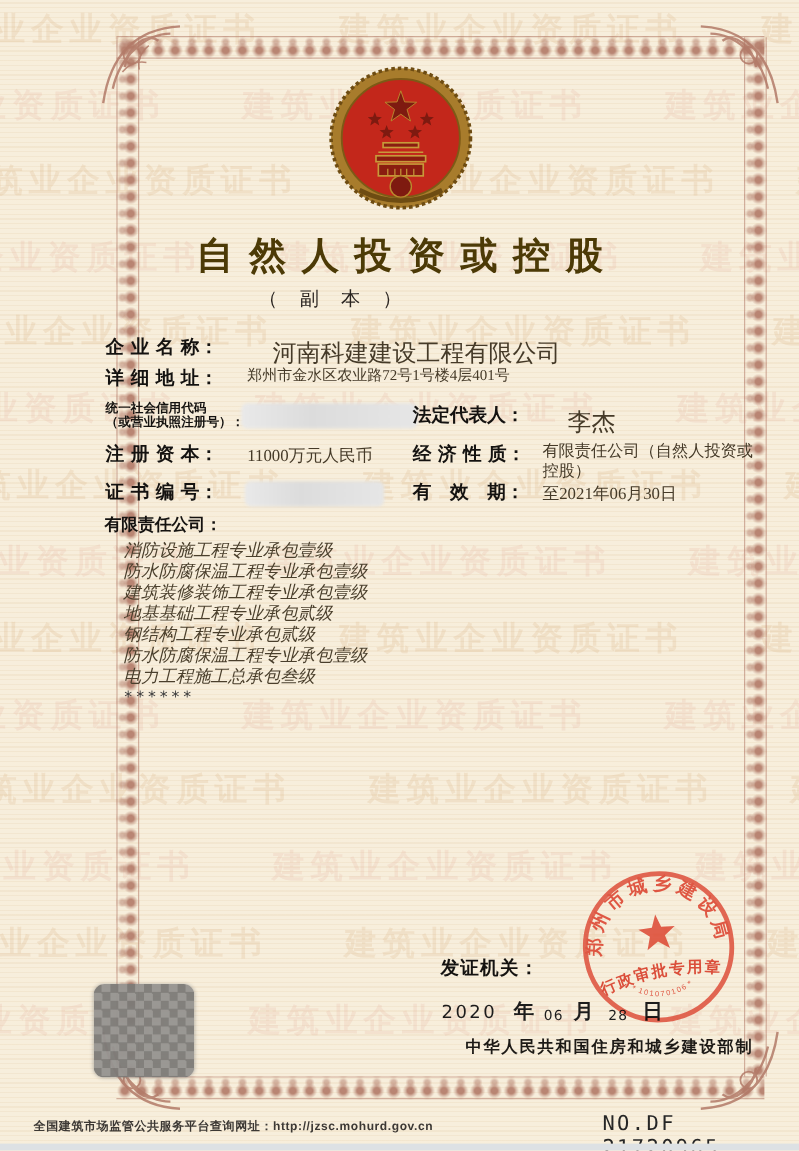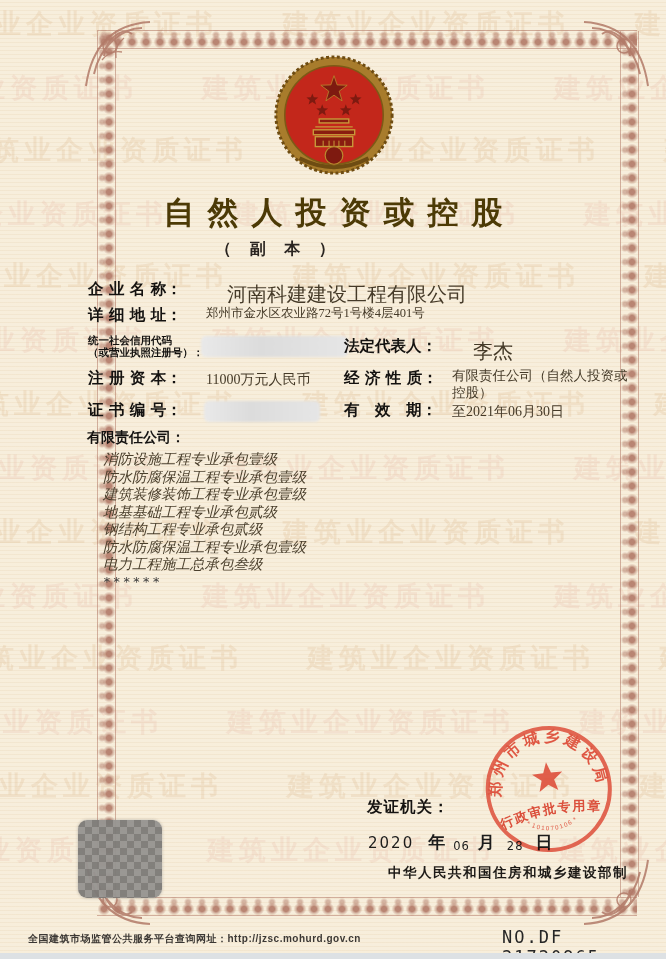--- a/index.html
+++ b/index.html
@@ -30,21 +30,21 @@
       radial-gradient(circle at 11px 7px, rgba(178,122,104,.9) 2.6px, rgba(178,122,104,.45) 4.2px, rgba(178,122,104,0) 6.4px),
       radial-gradient(circle at 4px 7px, rgba(178,122,104,.5) 1.8px, rgba(178,122,104,0) 4.2px);
     background-size:17px 14px;}
   .corner{position:absolute;width:72px;height:72px;z-index:2;}
   
   .content{position:absolute;left:0;top:0;width:666px;height:959px;z-index:3;}
   .abs{position:absolute;}
   .emblem{left:270px;top:52px;width:128px;height:132px;}
   .title{left:0;top:192px;width:666px;text-align:center;font-size:31px;font-weight:bold;
     color:#4c3a06;letter-spacing:13px;text-indent:13px;font-family:"DejaVu Sans",sans-serif;}
-  .subtitle{left:0;top:239px;width:550px;text-align:center;font-size:16px;font-weight:bold;
+  .subtitle{left:0;top:239px;width:550px;text-align:center;font-size:16px;font-weight:normal;
     color:#2a2420;letter-spacing:7px;text-indent:7px;}
   .lbl{font-weight:bold;color:#141210;font-size:15.5px;font-family:"DejaVu Sans",sans-serif;white-space:nowrap;}
   .lbl-sm{font-weight:bold;color:#141210;font-size:10.5px;line-height:12px;white-space:nowrap;}
   .val{color:#453a28;font-family:"Liberation Serif",serif;white-space:nowrap;}
   .v15{font-size:20px;margin-left:21px;} .v13{font-size:12.5px;} .v14{font-size:14px;}
   .val-wrap{color:#453a28;font-family:Liberation Serif, serif;font-size:13.5px;line-height:17px;white-space:normal;}
   .redact{background:linear-gradient(90deg,#e9e9e9,#dcdcdc 40%,#e6e6e6);border-radius:5px;filter:blur(1.2px);}
   .qual-item{color:#4a3f2c;font-family:"Liberation Serif",serif;font-size:14.5px;line-height:17.5px;white-space:nowrap;font-style:italic;}
   .stars{color:#3c3c3c;font-size:13px;letter-spacing:2px;font-family:"DejaVu Sans Mono",monospace;}
   .date-row{display:flex;align-items:baseline;color:#1c1c1c;}

